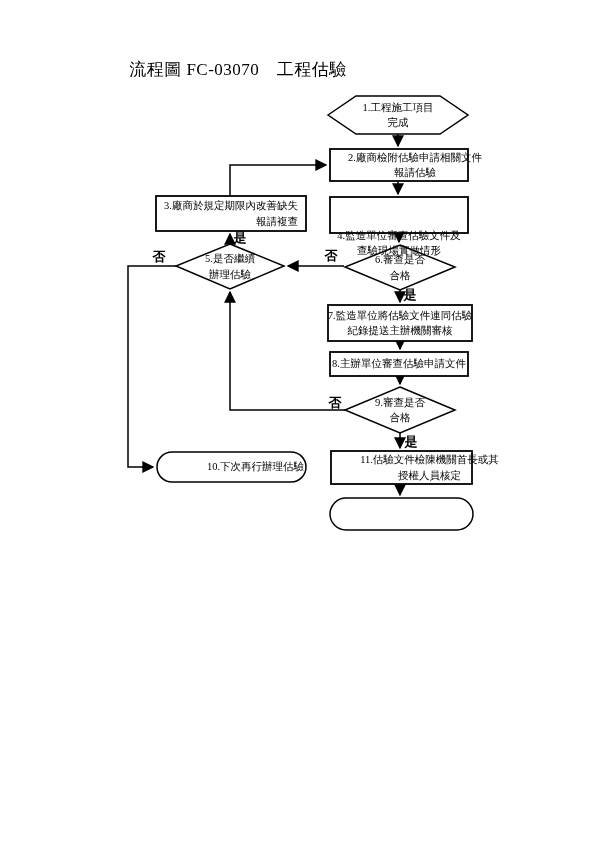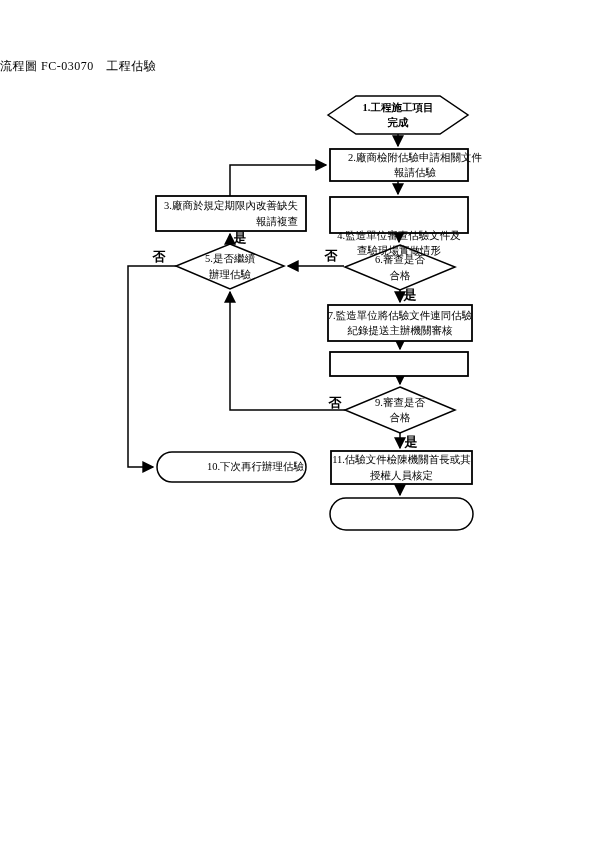--- a/index.html
+++ b/index.html
@@ -6,21 +6,21 @@
   .page{
     position:relative;
     width:600px;height:848px;
     background:#ffffff;
     font-family:"Liberation Serif","DejaVu Serif",serif;
     color:#000;
     overflow:hidden;
   }
   .title{
     position:absolute;left:0;top:58px;width:476px;height:22px;
-    text-align:left;font-size:12px;letter-spacing:0.5px;
+    text-align:center;font-size:17px;letter-spacing:0.5px;
   }
   .layer{position:absolute;left:0;top:0;width:600px;height:848px;}
   .node-label{
     position:absolute;
     display:flex;align-items:center;justify-content:center;
     text-align:center;white-space:pre;
     font-size:10.5px;line-height:1.45;
     pointer-events:none;
   }
   .edge-label{
@@ -70,38 +70,39 @@
     <polygon class="shape polyshape" points="230,244 284,266 230,289 176,266"></polygon>
     <polygon class="shape polyshape" points="400,245 455,267 400,290 345,267"></polygon>
     <rect class="shape rectshape" x="328" y="305" width="144" height="36"></rect>
     <rect class="shape rectshape" x="330" y="352" width="138" height="24"></rect>
     <polygon class="shape polyshape" points="400,387 455,410 400,433 345,410"></polygon>
     <rect class="shape polyshape" x="157" y="452" width="149" height="30" rx="15" ry="15"></rect>
     <rect class="shape rectshape" x="331" y="451" width="141" height="33"></rect>
     <rect class="shape polyshape" x="330" y="498" width="143" height="32" rx="16" ry="16"></rect>
   </svg>
 
-  <div class="node-label" style="left:328px;top:96px;width:140px;height:38px;font-weight:bold;">1.工程施工項目
+  <div class="node-label" style="left:328px;top:96px;width:140px;height:38px;">1.工程施工項目
 完成</div>
   <div class="node-label" style="left:348px;top:149px;width:134px;height:32px;">2.廠商檢附估驗申請相關文件
 報請估驗</div>
   <div class="node-label" style="left:156px;top:196px;width:150px;height:35px;text-align:right;">3.廠商於規定期限內改善缺失
 報請複查</div>
   <div class="node-label" style="left:330px;top:197px;width:138px;height:36px;margin-top:28px;">4.監造單位審查估驗文件及
 查驗現場實做情形</div>
   <div class="node-label" style="left:176px;top:244px;width:108px;height:45px;">5.是否繼續
 辦理估驗</div>
   <div class="node-label" style="left:345px;top:245px;width:110px;height:45px;">6.審查是否
 合格</div>
   <div class="node-label" style="left:328px;top:305px;width:144px;height:36px;">7.監造單位將估驗文件連同估驗
 紀錄提送主辦機關審核</div>
+  <div class="node-label" style="left:330px;top:352px;width:138px;height:24px;">8.主辦單位審查估驗申請文件</div>
   <div class="node-label" style="left:345px;top:387px;width:110px;height:46px;">9.審查是否
 合格</div>
   <div class="node-label" style="left:157px;top:452px;width:149px;height:30px;margin-left:24px;">10.下次再行辦理估驗</div>
-  <div class="node-label" style="left:331px;top:451px;width:141px;height:33px;">11.估驗文件檢陳機關首長或其
+  <div class="node-label" style="left:331px;top:451px;width:141px;height:33px;padding-left:28px;">11.估驗文件檢陳機關首長或其
 授權人員核定</div>
 
   <div class="edge-label" style="left:232px;top:230px;">是</div>
   <div class="edge-label" style="left:151px;top:249px;">否</div>
   <div class="edge-label" style="left:323px;top:248px;">否</div>
   <div class="edge-label" style="left:402px;top:287px;">是</div>
   <div class="edge-label" style="left:327px;top:395px;">否</div>
   <div class="edge-label" style="left:403px;top:434px;">是</div>
 
 </div>

